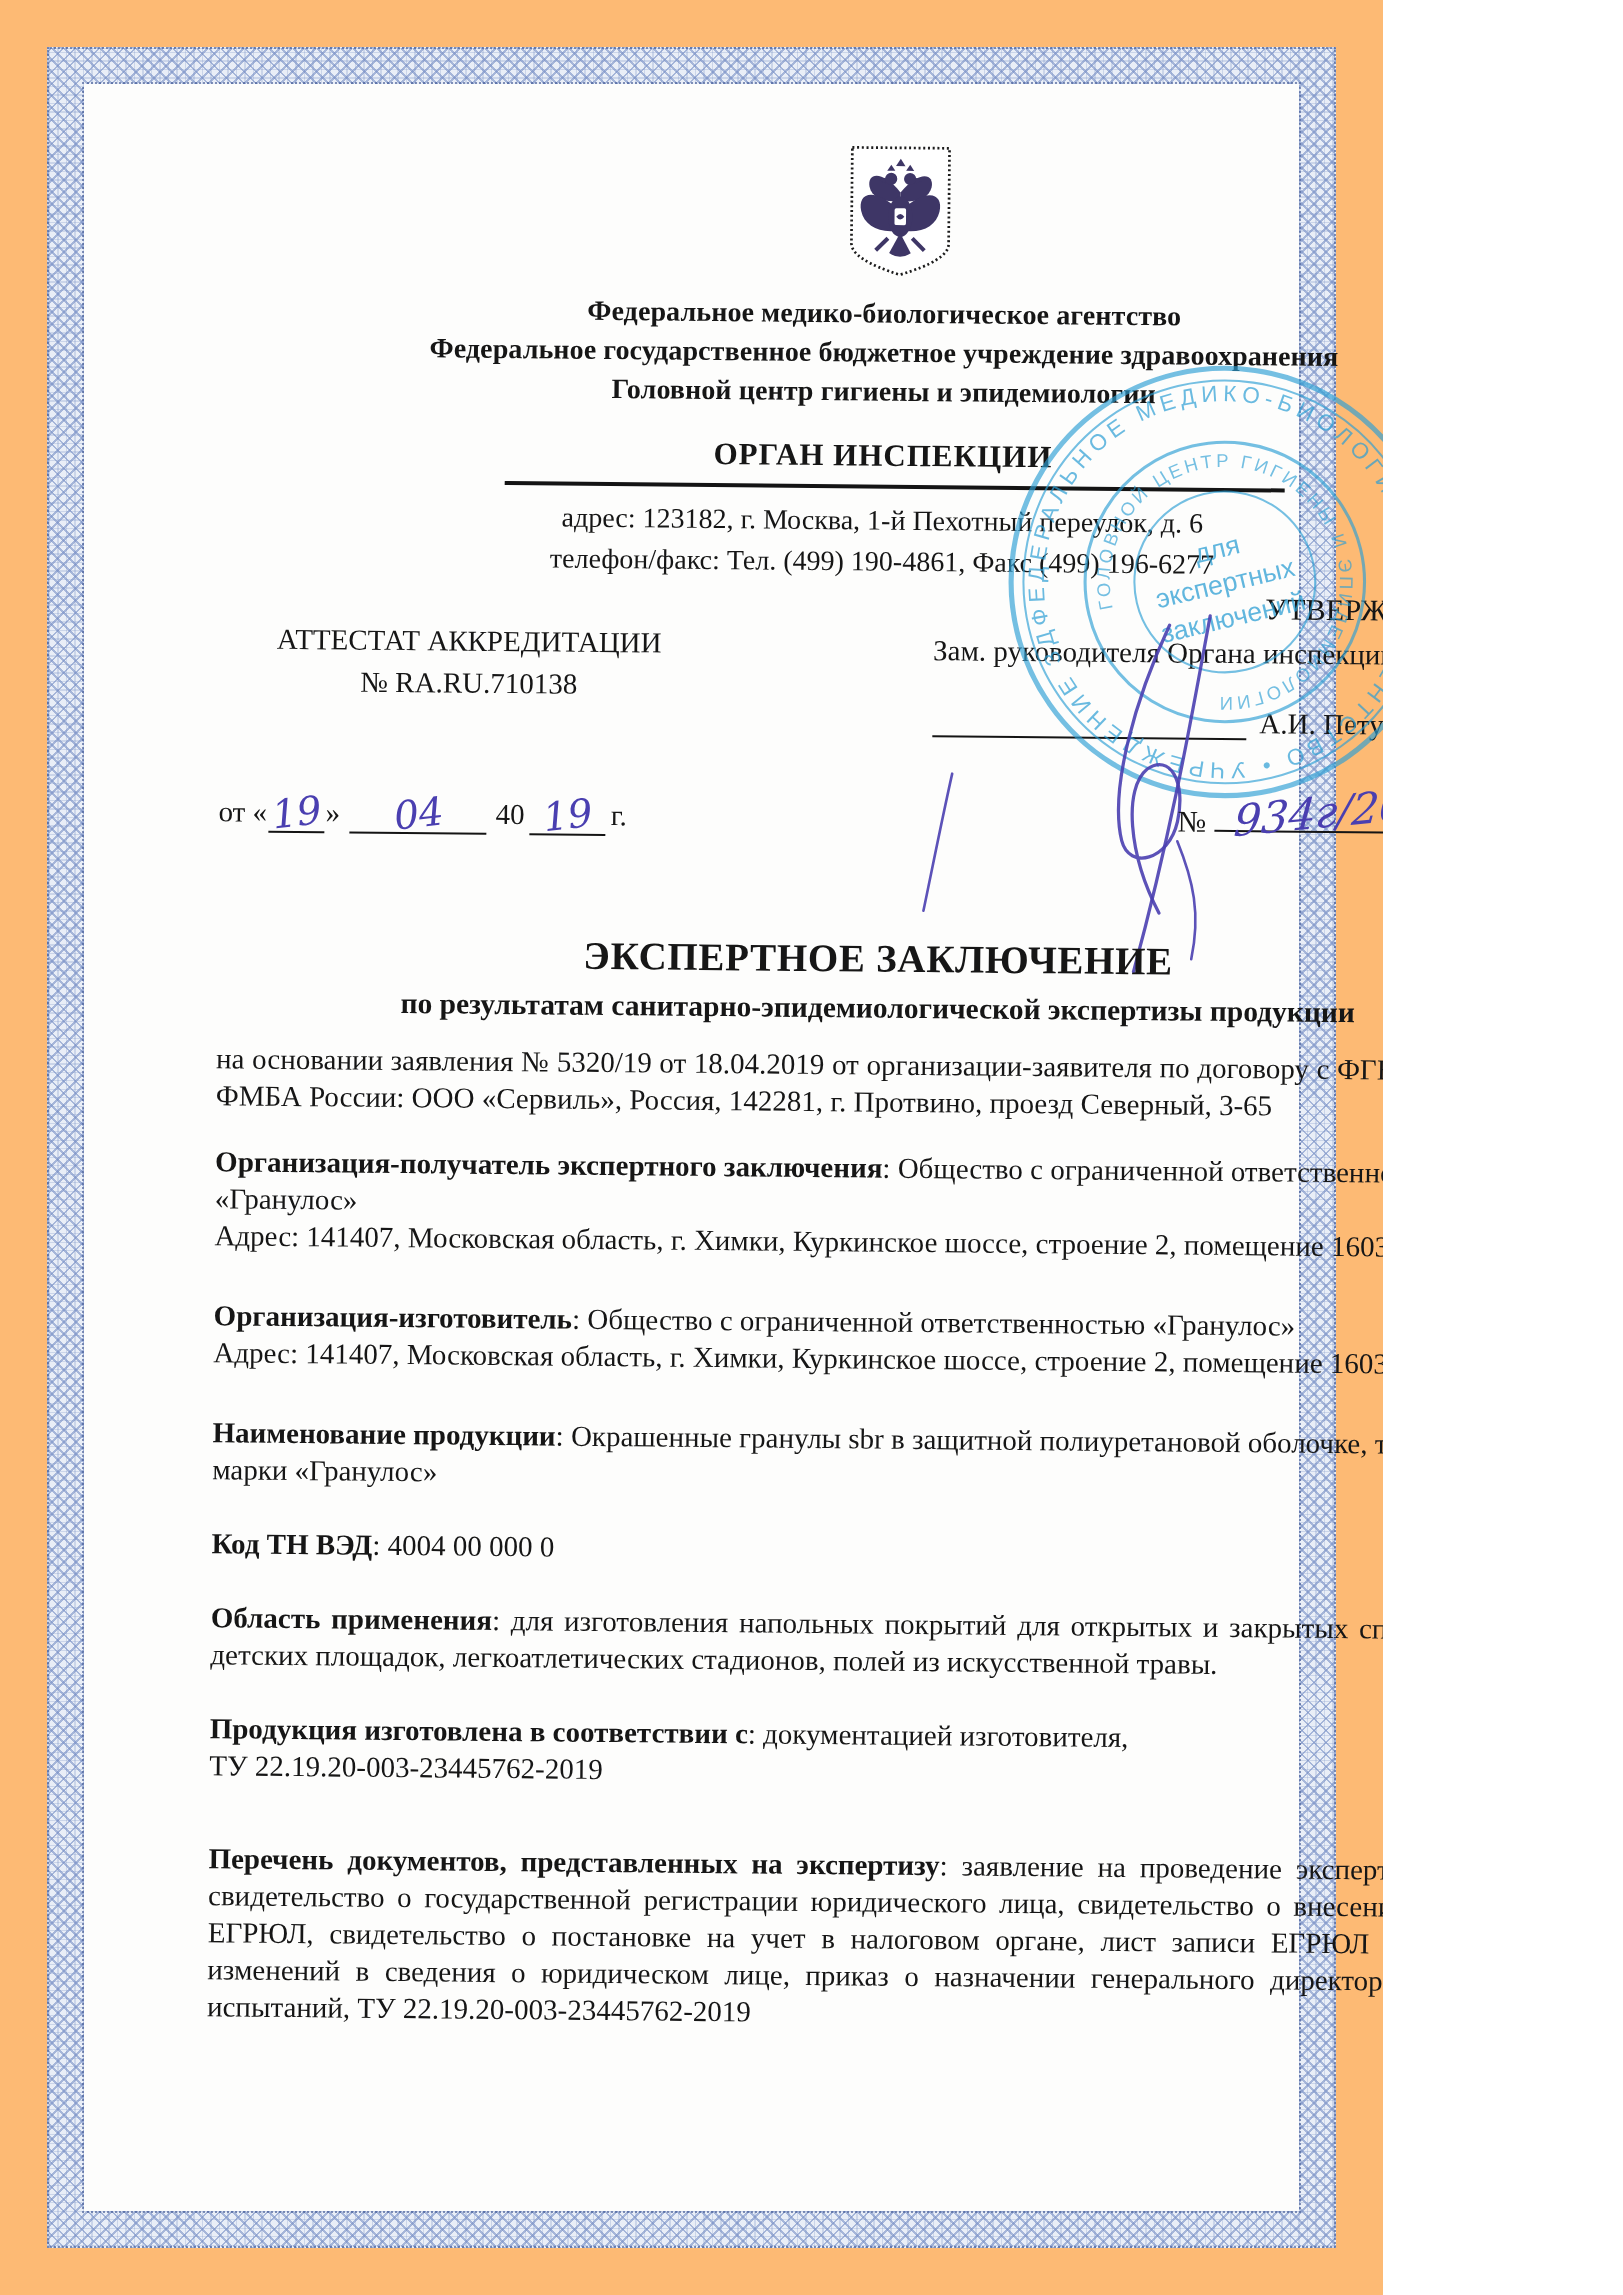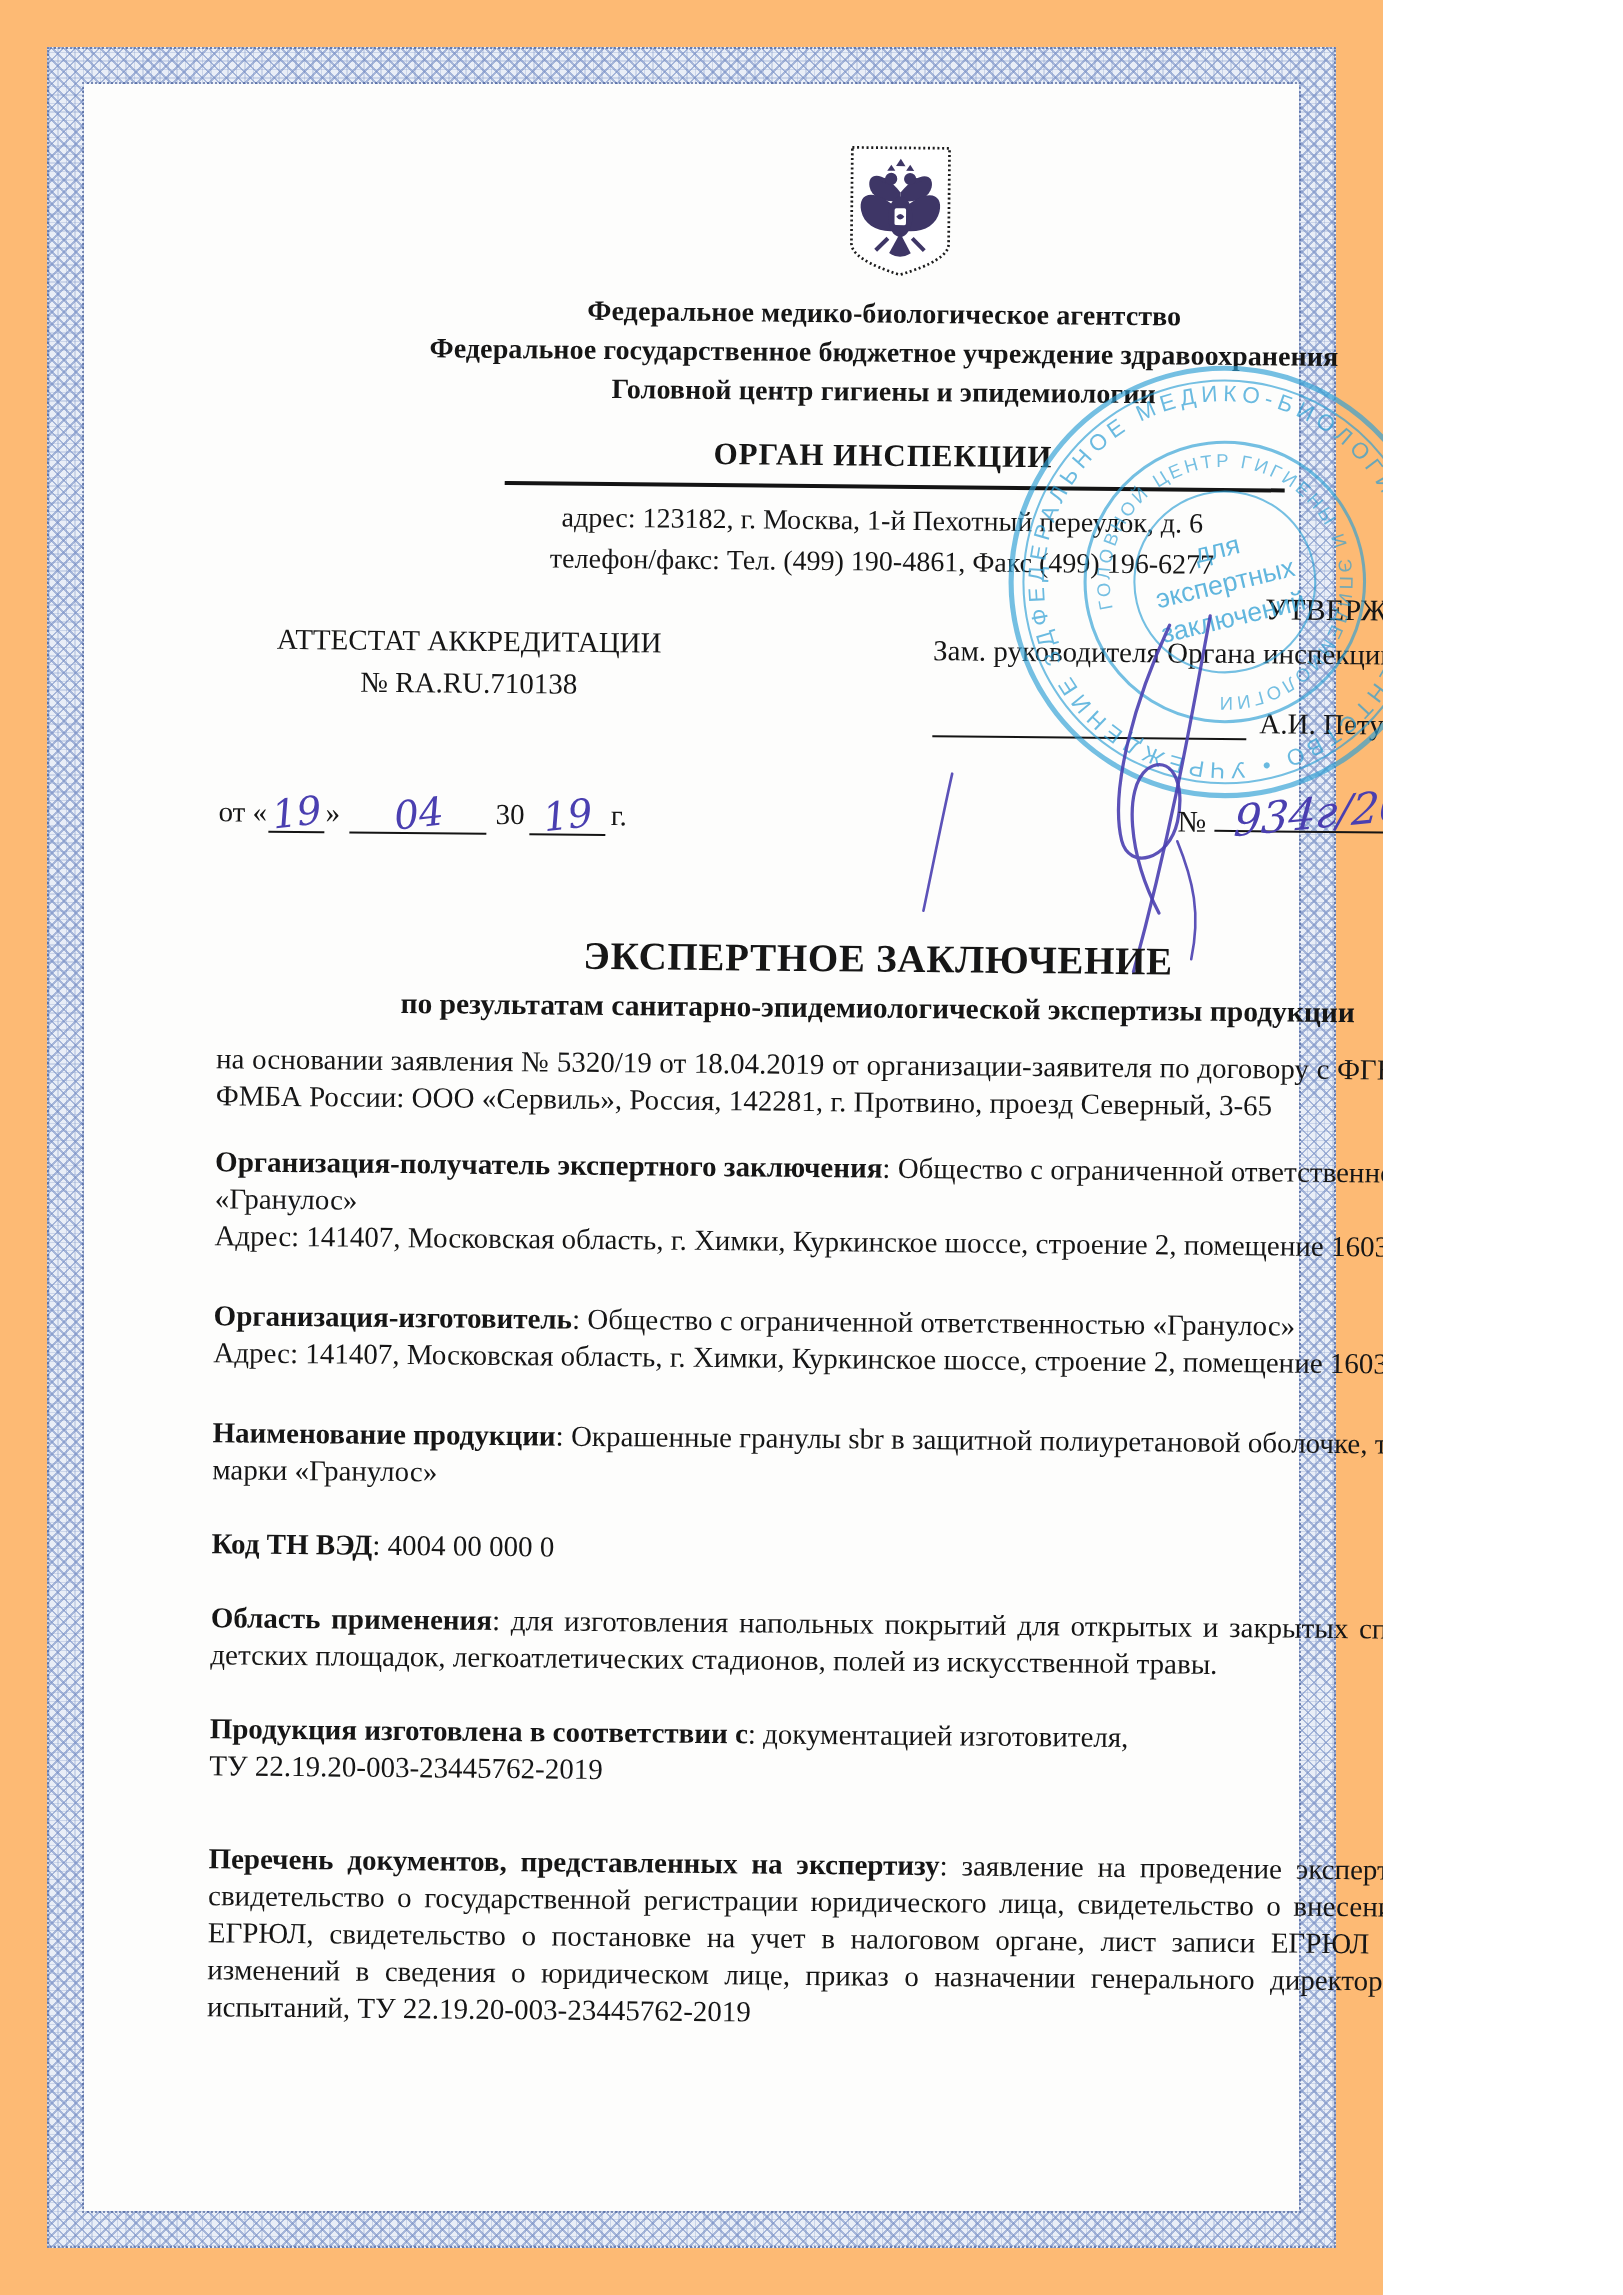--- a/index.html
+++ b/index.html
@@ -151,21 +151,21 @@
     <div class="abs signature">
       <svg viewBox="0 0 700 600" width="458" height="393" fill="none" stroke="#4a3fb0" stroke-opacity=".9" stroke-linecap="round">
         <path d="M390 30 C340 140 300 280 320 360 C332 405 392 390 405 330 C418 268 392 226 358 250 C322 280 330 380 378 470" stroke-width="5"></path>
         <path d="M452 15 C430 140 400 330 340 560" stroke-width="5"></path>
         <path d="M60 260 C45 330 28 420 18 470" stroke-width="4"></path>
         <path d="M405 360 C430 420 442 470 428 540" stroke-width="4"></path>
       </svg>
     </div>
 
     <div class="abs date-block">
-      <span>от «</span><span class="slot day"><span class="hw">19</span></span><span>»</span><span class="slot month"><span class="hw">04</span></span><span>30</span><span class="slot year"><span class="hw">19</span></span><span>г.</span>
+      <span>от «</span><span class="slot day"><span class="hw">19</span></span><span>»</span><span class="slot month"><span class="hw">04</span></span><span>40</span><span class="slot year"><span class="hw">19</span></span><span>г.</span>
     </div>
 
     <div class="abs number-block">
       <span>№</span><span class="number-line"><span class="number-hw hw">934г/2019</span></span>
     </div>
 
     <div class="abs title-block">
       <div class="title-main">ЭКСПЕРТНОЕ ЗАКЛЮЧЕНИЕ</div>
       <div class="title-sub">по результатам санитарно-эпидемиологической экспертизы продукции</div>
     </div>

